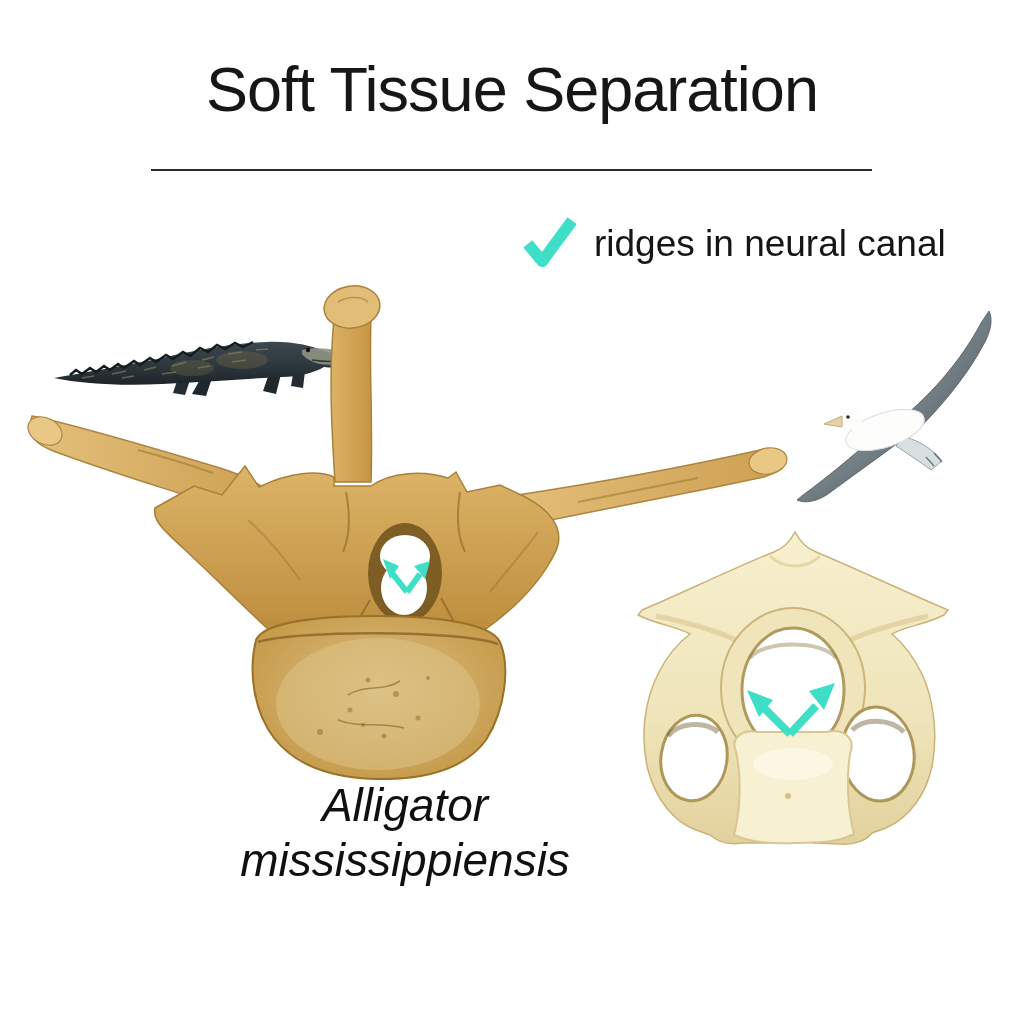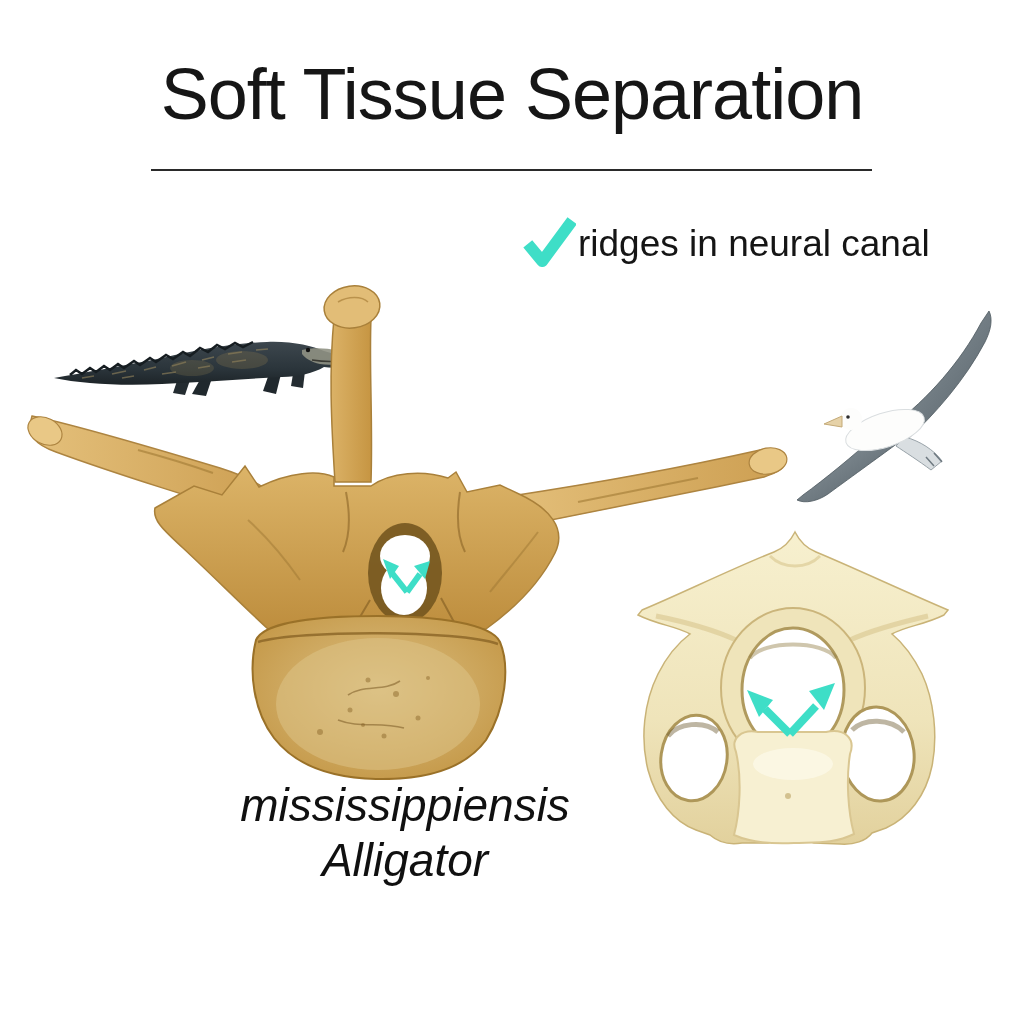--- a/index.html
+++ b/index.html
@@ -11,39 +11,39 @@
     overflow:hidden;
     font-family:"Liberation Sans", sans-serif;
     color:#1a1a1a;
     margin:0 auto;
   }
   .title{
     position:absolute;
     top:58px;left:0;width:1024px;
     margin:0;
     text-align:center;
-    font-size:72px;
+    font-size:63px;
     font-weight:300;
     letter-spacing:-1px;
     line-height:1.0;
     color:#161616;
     white-space:nowrap;
   }
   .title-underline{
     position:absolute;
     top:169px;left:151px;
     width:721px;height:2px;
     background:#2a2a2a;
   }
   .feature-row{
     position:absolute;
     top:212px;left:522px;
     display:flex;
     align-items:center;
-    gap:2px;
+    gap:18px;
     height:58px;
   }
   .feature-text{
     font-size:37px;
     color:#151515;
     white-space:nowrap;
     line-height:1;
     padding-top:4px;
   }
   .species-label{
@@ -231,18 +231,18 @@
 
     <g fill="#3EDEC7" stroke="#3EDEC7">
       <path d="M172,222 L147,197" stroke-width="8" fill="none"></path>
       <polygon points="129,178 155,188 141,205" stroke="none"></polygon>
       <path d="M172,222 L198,194" stroke-width="8" fill="none"></path>
       <polygon points="217,171 191,179 206,198" stroke="none"></polygon>
     </g>
   </svg>
 
   <div class="species-label label-alligator">
+    <div>Alligator</div>
     <div>mississippiensis</div>
-    <div>Alligator</div>
   </div>
 
 
 </div>
 
 </body></html>

